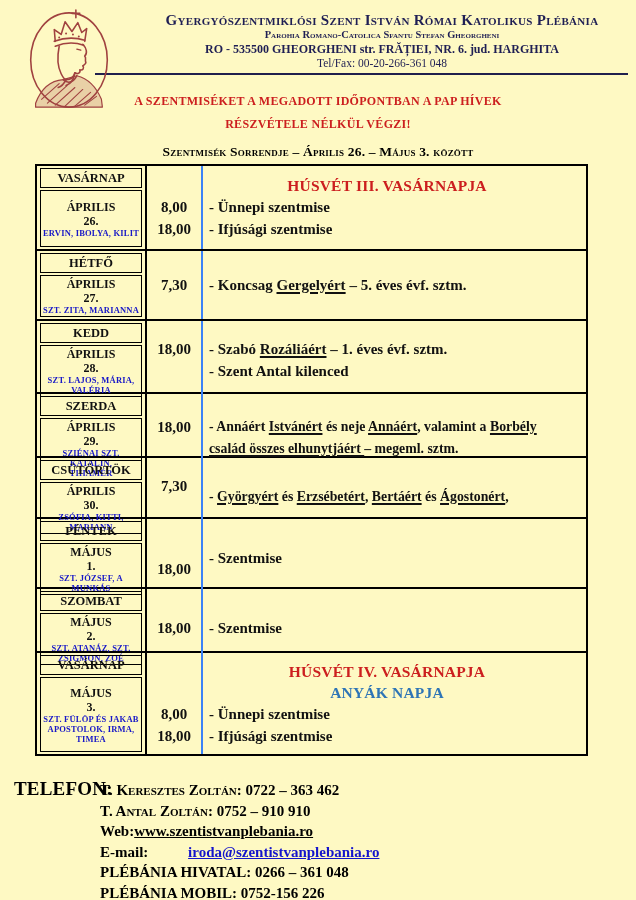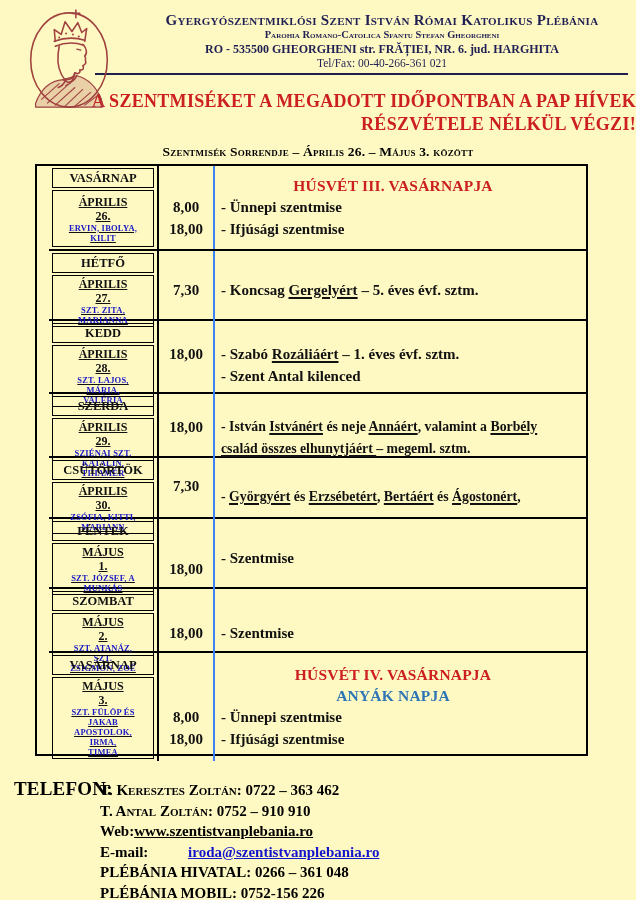--- a/index.html
+++ b/index.html
@@ -10,33 +10,33 @@
     font-family:"Liberation Serif","DejaVu Serif",serif; color:#111;
   }
   
   .logo { position:absolute; left:18px; top:5px; width:102px; height:110px; }
   .header-text { margin-left:128px; padding-top:13px; text-align:center; color:#1f1f54; }
   .h1 { font-size:15px; font-weight:bold; font-variant:small-caps; letter-spacing:.3px; line-height:15px; }
   .h2 { font-size:10.5px; font-weight:bold; font-variant:small-caps; line-height:12px; margin-top:1px; }
   .h3 { font-size:12px; font-weight:bold; line-height:14px; margin-top:1px; }
   .h4 { font-size:11.5px; line-height:13px; margin-top:1px; }
   .rule { margin:3px 8px 0 95px; border-top:2.5px solid #20204e; }
-  .warning { margin-top:15px; text-align:right; color:#cc1f1f; font-weight:bold;
-             font-size:18px; line-height:23px; letter-spacing:.3px; }
+  .warning { margin-top:15px; text-align:center; color:#cc1f1f; font-weight:bold;
+             font-size:12px; line-height:23px; letter-spacing:.3px; }
   .subtitle { margin-top:8px; text-align:center; font-weight:bold; font-size:13.5px;
               font-variant:small-caps; letter-spacing:.2px; color:#000; }
   
   .mass-table { margin:4px 0 0 35px; width:553px; border:2px solid #000; }
-  .row { display:grid; grid-template-columns:110px 56px 1fr; border-bottom:2px solid #000;margin-left:12px; }
+  .row { display:grid; grid-template-columns:110px 56px 1fr; border-bottom:2px solid #000; }
   .row:last-child { border-bottom:none; }
   .day-cell { border-right:2px solid #000; padding:2px 3px; display:flex; flex-direction:column; }
   .day-name { border:1.5px solid #000; text-align:center; font-weight:bold; font-size:12.5px;
               line-height:16px; padding:1px 0; margin-bottom:2px; }
   .date-box { border:1.5px solid #000; flex:1; display:flex; flex-direction:column;
-              justify-content:center; text-align:center; padding:1px 15px;text-decoration:underline; }
+              justify-content:center; text-align:center; padding:1px 0; }
   .month { font-weight:bold; font-size:12px; line-height:14px; }
   .dnum  { font-weight:bold; font-size:12px; line-height:14px; }
   .saints { color:#1717c8; font-weight:bold; font-size:8.5px; line-height:10px; letter-spacing:.2px; }
   .time-cell { border-right:2px solid #3b82f6; display:flex; flex-direction:column;
                justify-content:center; align-items:center; font-weight:bold; font-size:15px; }
   .time-cell .slot { height:22px; line-height:22px; }
   .time-cell .spacer { height:21px; }
   .desc-cell { display:flex; flex-direction:column; justify-content:center;
                padding-left:6px; overflow:hidden; }
   .feast { text-align:center; font-weight:bold; font-size:15.5px; line-height:21px;
@@ -76,21 +76,21 @@
       <path d="M16 100 C22 84 32 77 44 76 L58 72 C70 75 78 84 83 96 L84 104 L16 104 Z" fill="#a04240" fill-opacity="0.22" stroke-width="1.2"></path>
       <path d="M22 96 L40 80 M28 100 L48 82 M36 102 L56 84 M46 103 L64 86 M56 103 L72 89 M66 102 L78 93" stroke-width="1.1"></path>
       <path d="M44 76 C48 80 54 80 58 72"></path>
     </svg>
   </div>
 
   <div class="header-text">
     <div class="h1">Gyergyószentmiklósi Szent István Római Katolikus Plébánia</div>
     <div class="h2">Parohia Romano-Catolica Sfantu Stefan Gheorgheni</div>
     <div class="h3">RO - 535500 GHEORGHENI str. FRĂȚIEI, NR. 6. jud. HARGHITA</div>
-    <div class="h4">Tel/Fax: 00-40-266-361 021</div>
+    <div class="h4">Tel/Fax: 00-20-266-361 048</div>
   </div>
 
   <div class="rule"></div>
 
   <div class="warning">
     <div>A SZENTMISÉKET A MEGADOTT IDŐPONTBAN A PAP HÍVEK</div>
     <div>RÉSZVÉTELE NÉLKÜL VÉGZI!</div>
   </div>
 
   <div class="subtitle">Szentmisék Sorrendje – Április 26. – Május 3. között</div>
@@ -167,21 +167,21 @@
               <div>SZIÉNAI SZT. KATALIN,</div>
               <div>TIHAMÉR</div>
             </div>
           </div>
         </div>
         <div class="time-cell">
           <div class="slot">18,00</div>
           <div class="slot"></div>
         </div>
         <div class="desc-cell">
-          <div class="mass-line"><span>- István </span><span class="u">Istvánért</span><span> és neje </span><span class="u">Annáért</span><span>, valamint a </span><span class="u">Borbély</span></div>
+          <div class="mass-line"><span>- Annáért </span><span class="u">Istvánért</span><span> és neje </span><span class="u">Annáért</span><span>, valamint a </span><span class="u">Borbély</span></div>
           <div class="mass-line"><span class="u">család összes elhunytjáért </span><span>– megeml. sztm.</span></div>
         </div>
       </div>
       <div class="row small" style="height: 61px;">
         <div class="day-cell">
           <div class="day-name">CSÜTÖRTÖK</div>
           <div class="date-box">
             <div class="month">ÁPRILIS</div>
             <div class="dnum">30.</div>
             <div class="saints">

